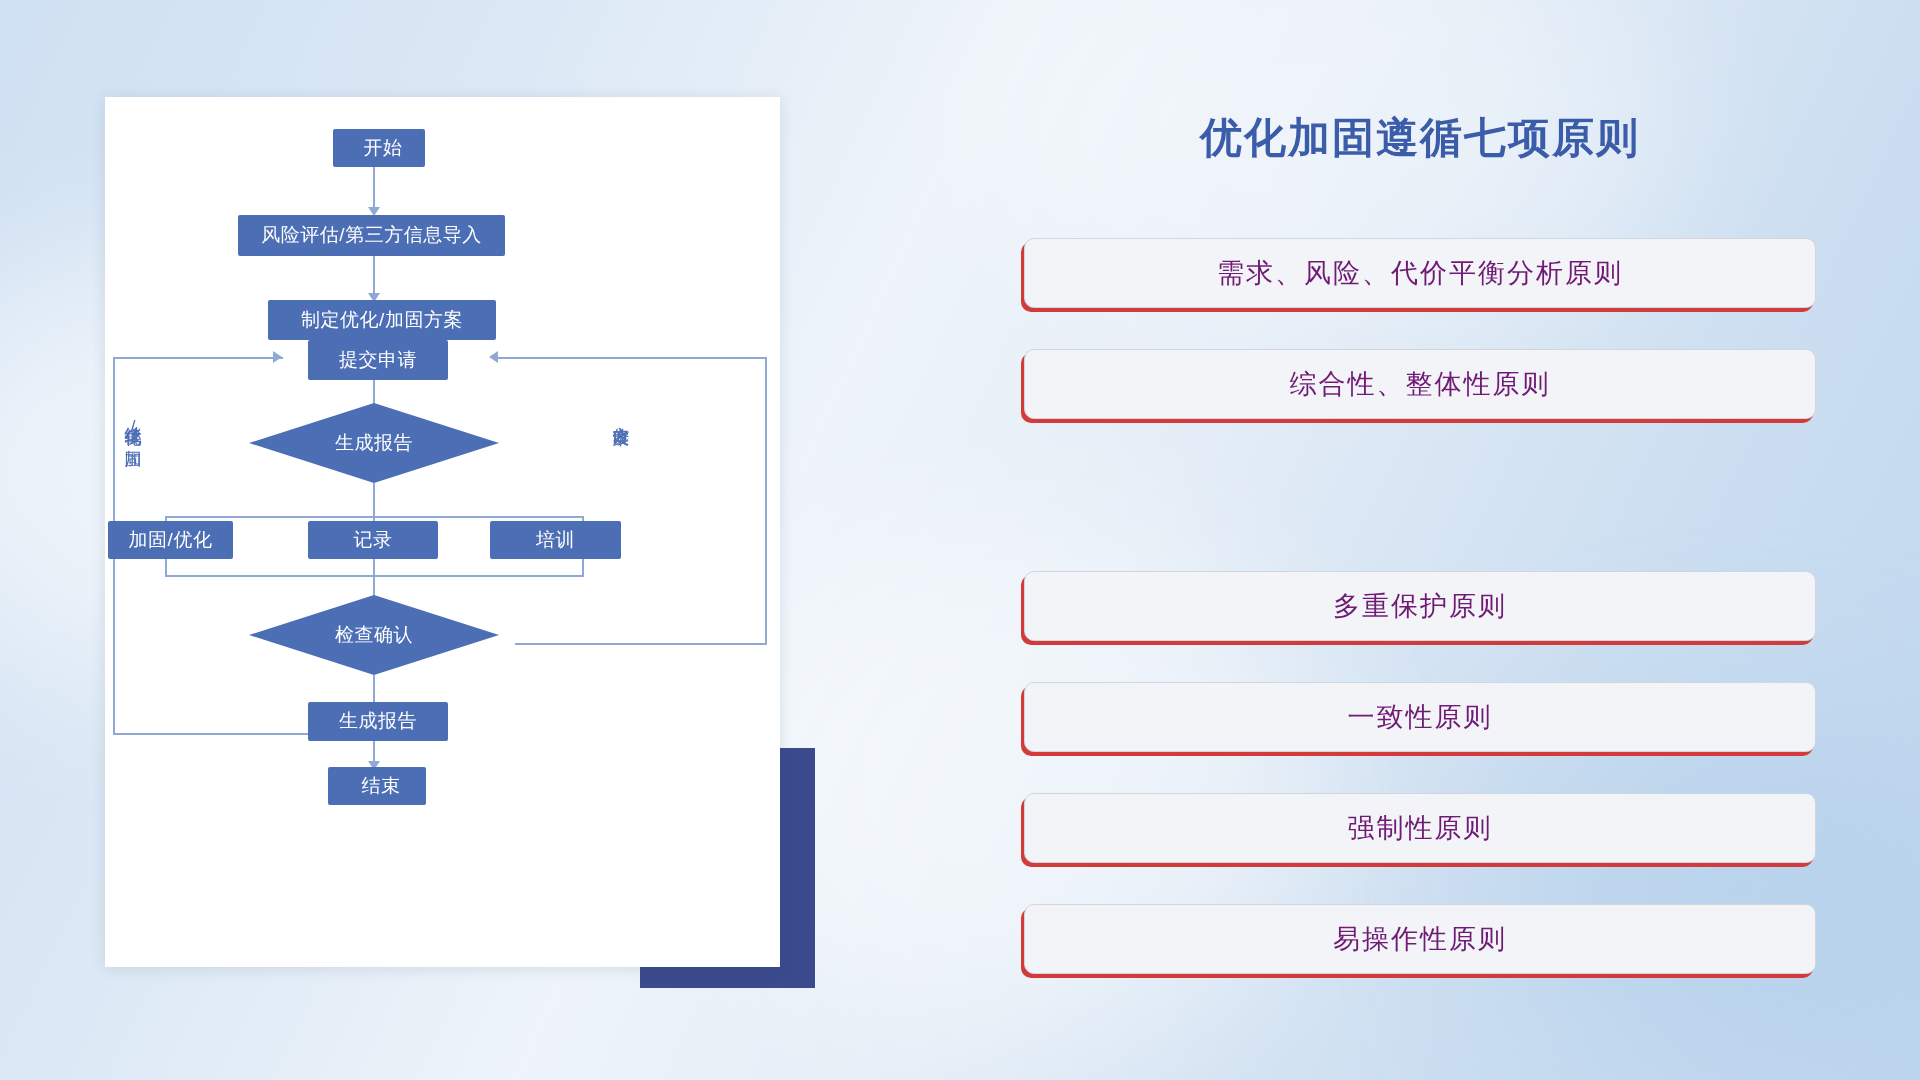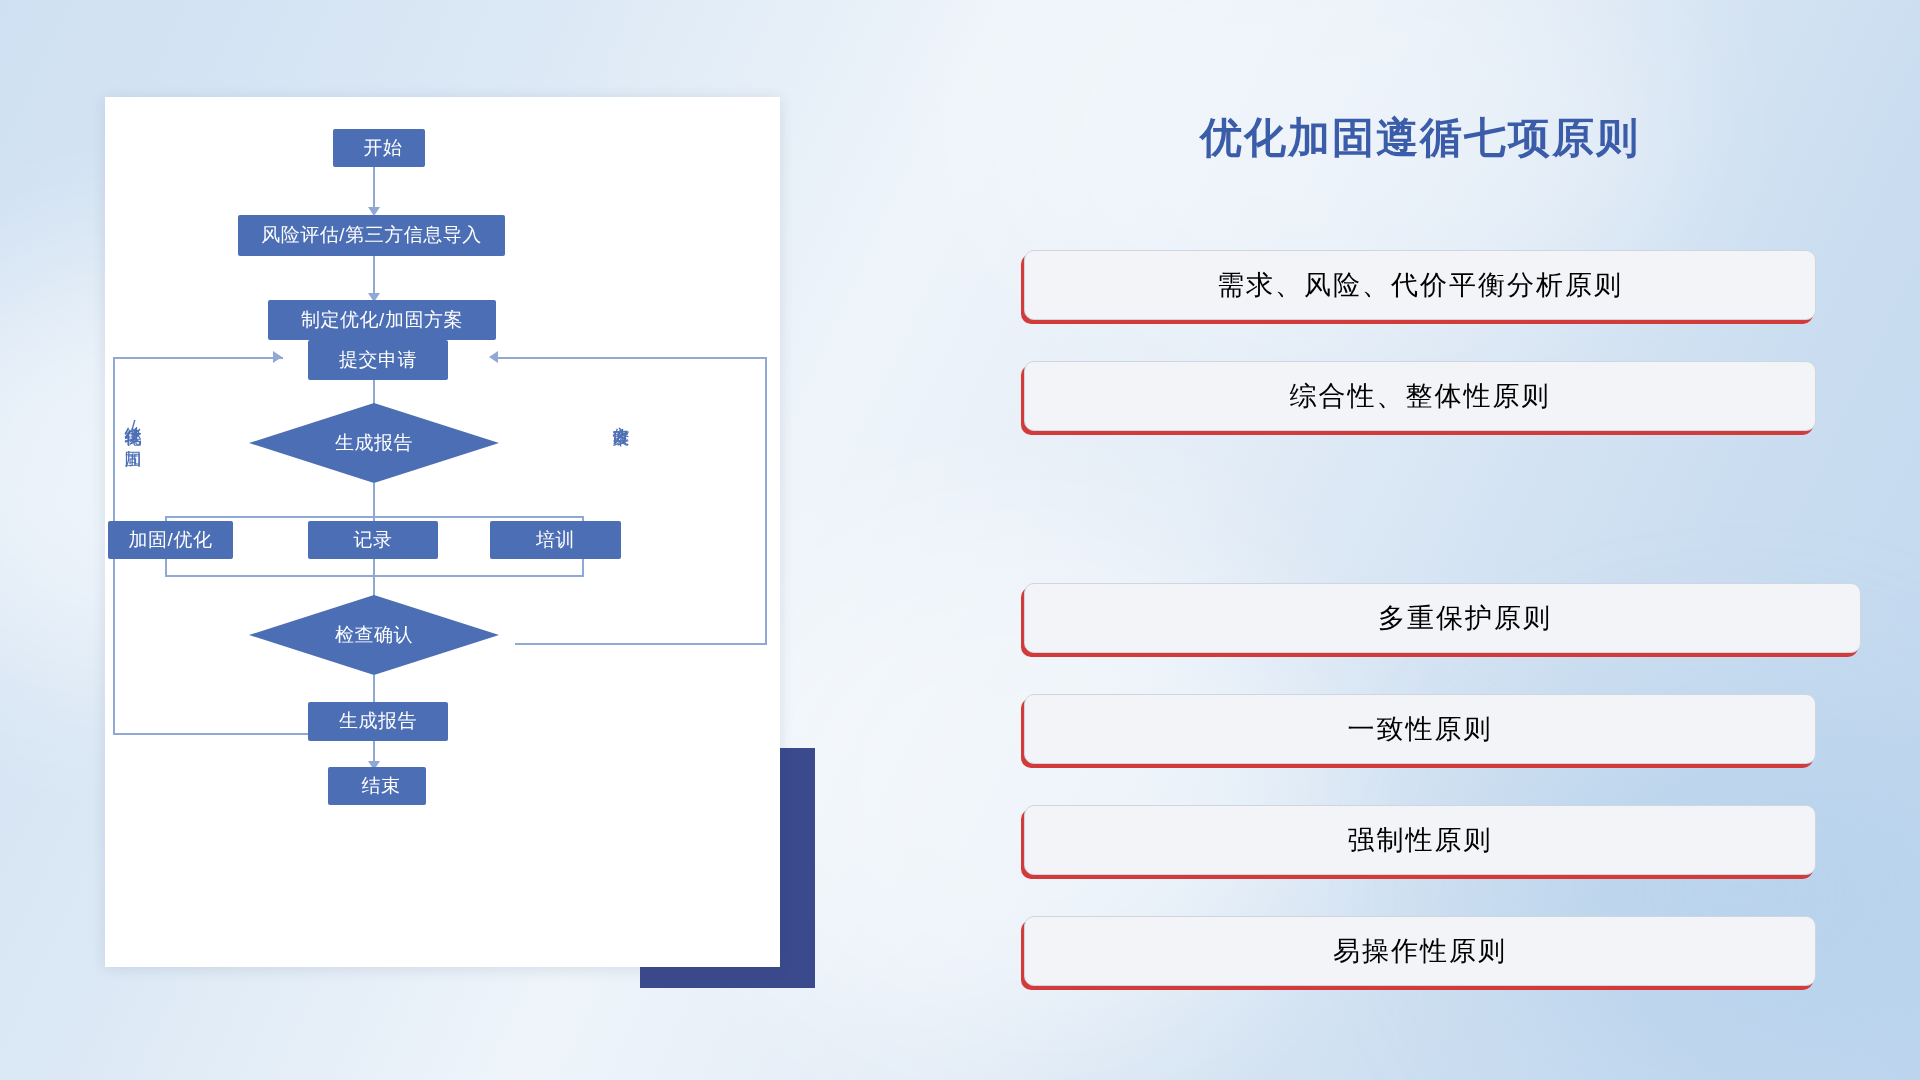--- a/index.html
+++ b/index.html
@@ -133,25 +133,24 @@
     left: 1024px;
     width: 790px;
     height: 68px;
     background: #f2f4f7;
     border: 1.5px solid #cfd6e0;
     border-radius: 10px;
     box-shadow: -3px 4px 0 0 #d33a3a;
     display: flex;
     align-items: center;
     justify-content: center;
-    color: #000000;
+    color: #701a75;
     font-size: 27px;
     letter-spacing: 2px;
     white-space: nowrap;
-    margin-top: 12px;
   }
 </style>
 </head>
 <body>
 
 <div class="stage">
 
   <div class="bg-blob blob-1"></div>
   <div class="bg-blob blob-2"></div>
   <div class="bg-blob blob-3"></div>
@@ -221,18 +220,18 @@
     <div class="conn vline" style="left:268px; top:644px; height:26px;"></div>
     <div class="arrow-down" style="left:263px; top:664px;"></div>
 
     <div class="node" style="left:223px; top:670px; width:90px; height:38px;padding-left:8px;">结束</div>
   </div>
 
   <div class="title">优化加固遵循七项原则</div>
 
   <div class="pill" style="top:238px;">需求、风险、代价平衡分析原则</div>
   <div class="pill" style="top:349px;">综合性、整体性原则</div>
-  <div class="pill" style="top:571px;padding-left:45px;">多重保护原则</div>
+  <div class="pill" style="top:571px;">多重保护原则</div>
   <div class="pill" style="top:682px;">一致性原则</div>
   <div class="pill" style="top:793px;">强制性原则</div>
   <div class="pill" style="top:904px;">易操作性原则</div>
 
 </div>
 
 </body></html>

